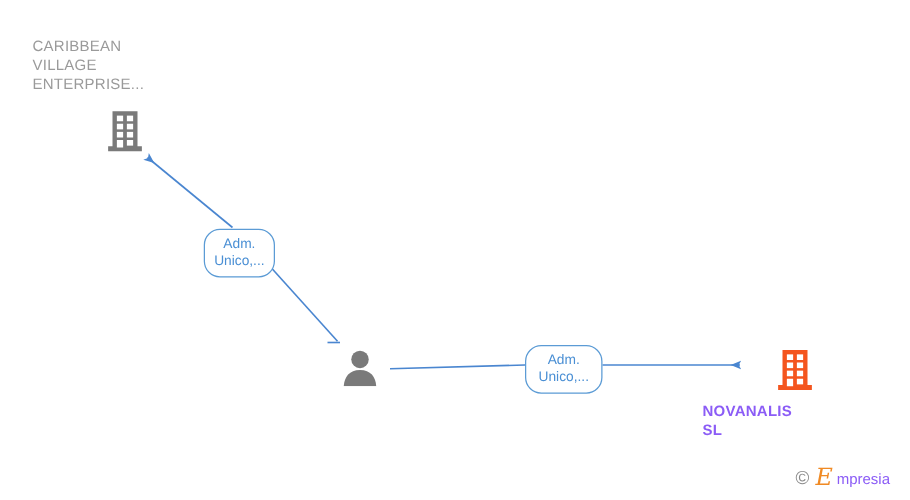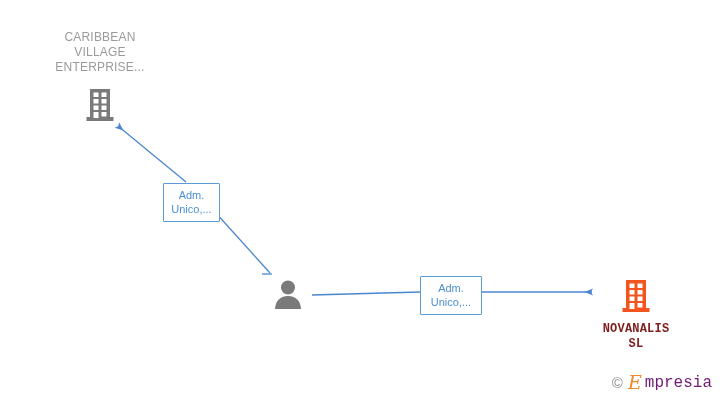--- a/index.html
+++ b/index.html
@@ -22,33 +22,31 @@
     left: 0;
     top: 0;
     width: 728px;
     height: 400px;
     pointer-events: none;
   }
 
   
   .node {
     position: absolute;
-    text-align: center;
   }
   .node-title {
     font-size: 12px;
     line-height: 15px;
     letter-spacing: 0.2px;
     color: #9a9a9a;
     white-space: pre-line;
   }
   .node-title.strong {
-    color: #7f1d1d;
+    color: #8b5cf6;
     font-weight: bold;
-    font-family: Liberation Mono, monospace;
   }
   .node-glyph {
     display: flex;
     justify-content: center;
     align-items: flex-end;
   }
 
   #node-caribbean {
     left: 26px;
     top: 30px;
@@ -68,21 +66,21 @@
     top: 279px;
     width: 148px;
   }
   #node-person .node-title { margin-top: 7px; }
 
   
   .rel-label {
     position: absolute;
     box-sizing: border-box;
     border: 1px solid #5b9bd5;
-    border-radius: 1px;
+    border-radius: 13px;
     background: #ffffff;
     color: #4a8fd4;
     font-size: 11px;
     line-height: 14px;
     text-align: center;
     padding: 4px 6px 5px 6px;
     white-space: pre-line;
   }
   #rel-label-1 {
     left: 163px;
@@ -109,23 +107,23 @@
     color: #8a8a8a;
   }
   #watermark .wm-e {
     font-family: "DejaVu Serif", serif;
     font-style: italic;
     font-size: 19px;
     color: #f08a24;
     line-height: 1;
   }
   #watermark .wm-rest {
-    font-family: Liberation Mono, monospace;
-    font-size: 16px;
-    color: #701a75;
+    font-family: Liberation Sans, sans-serif;
+    font-size: 12px;
+    color: #8b5cf6;
     line-height: 1;
     margin-left: -2px;
   }
 </style>
 </head>
 <body>
 
 <div id="canvas">
 
   <svg id="wires" viewBox="0 0 728 400" width="728" height="400">

